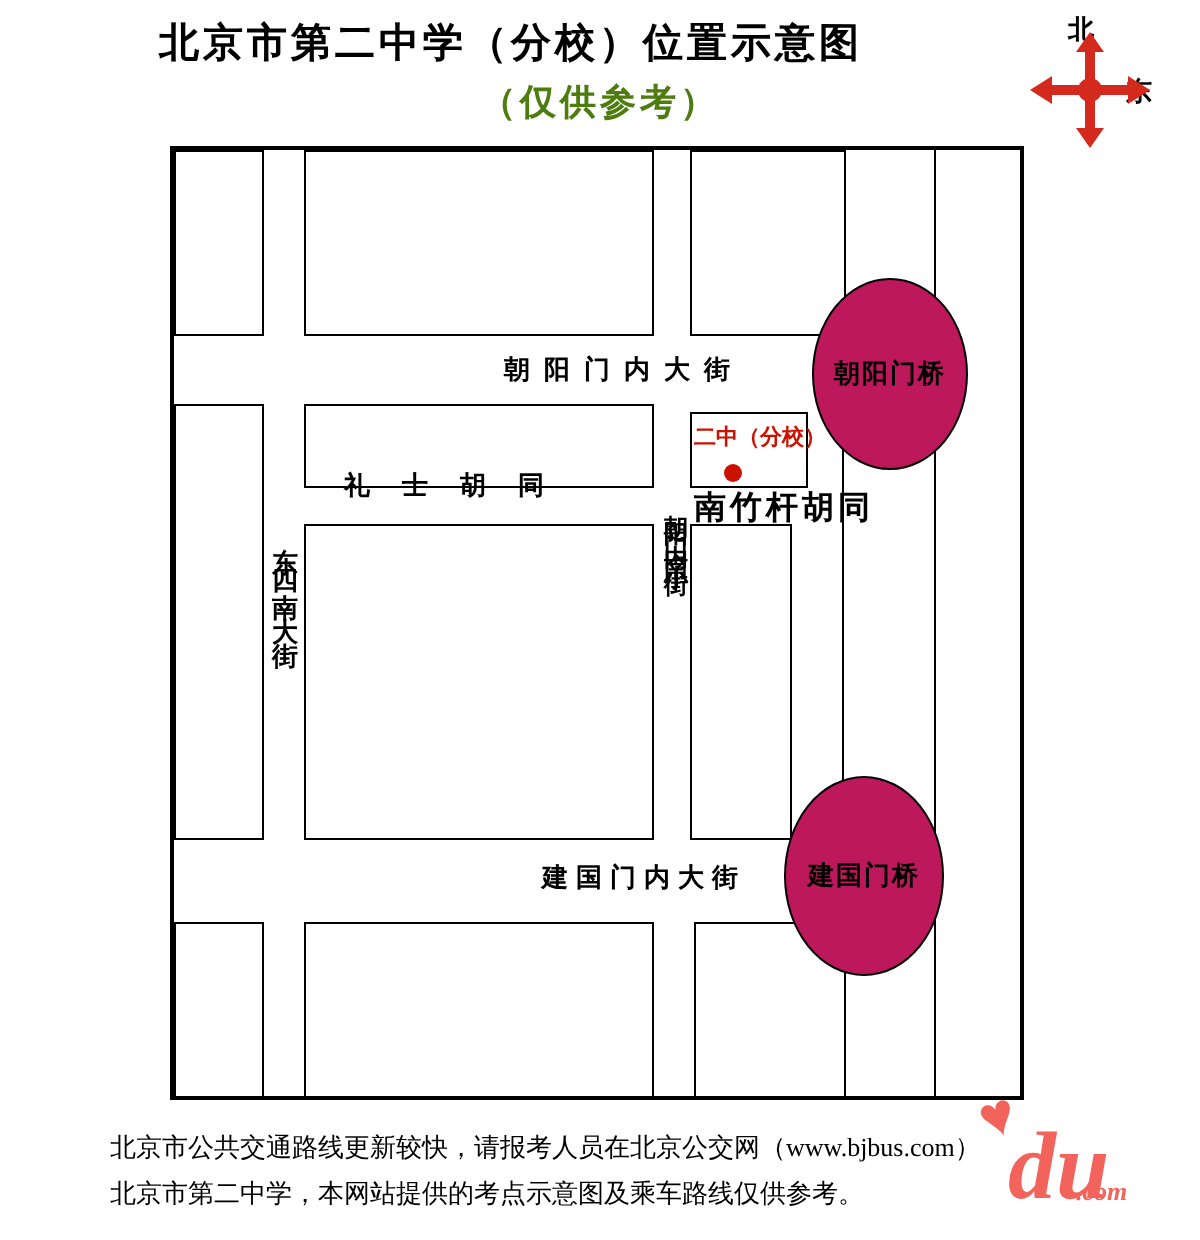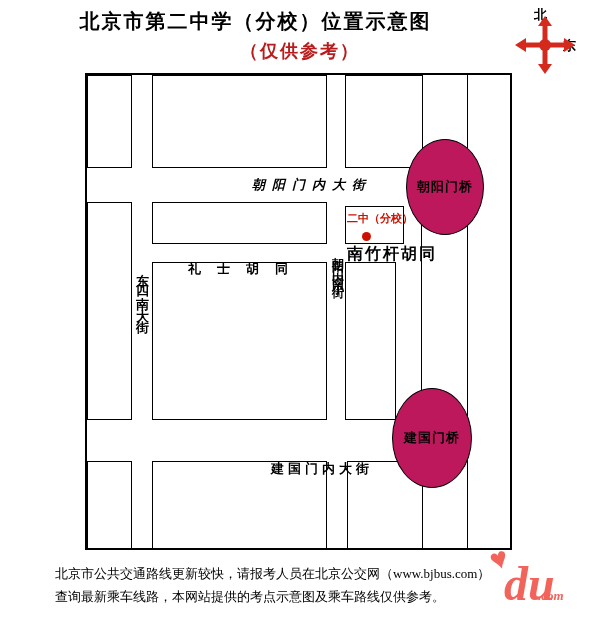--- a/index.html
+++ b/index.html
@@ -6,21 +6,21 @@
   body{
     width:600px;height:620px;position:relative;background:#ffffff;
     font-family:"Liberation Serif","DejaVu Serif",serif;
     overflow:hidden;
   }
   .abs{position:absolute;}
   
   #title-line1{left:0;top:8px;width:511px;text-align:center;
     font-size:20px;font-weight:bold;letter-spacing:2px;color:#000;}
   #title-line2{left:0;top:39px;width:600px;text-align:center;
-    font-size:18px;font-weight:bold;letter-spacing:2px;color:#b91c1c;}
+    font-size:18px;font-weight:bold;letter-spacing:2px;color:#4d7c0f;}
   
   #compass-north{left:534px;top:6px;font-size:13px;font-weight:bold;color:#000;}
   #compass-east{left:563px;top:37px;font-size:13px;font-weight:bold;color:#000;}
   #compass-svg{left:515px;top:16px;}
   
   #map-frame{left:85px;top:73px;width:423px;height:473px;border:2px solid #000;background:#fff;}
   .road-line{width:1px;background:#000;top:75px;height:473px;}
   #road-left-line{left:421px;}
   #road-right-line{left:467px;}
   .block{border:1px solid #000;background:#fff;}
@@ -33,24 +33,24 @@
   #blk-b2{left:152px;top:202px;width:173px;height:40px;}
   #blk-b3{left:152px;top:262px;width:173px;height:156px;}
   #blk-b4{left:152px;top:461px;width:173px;height:86px;}
   
   #blk-c1{left:345px;top:75px;width:76px;height:91px;}
   #blk-c2{left:345px;top:206px;width:57px;height:36px;}
   #blk-c3{left:345px;top:262px;width:49px;height:156px;}
   #blk-c4{left:347px;top:461px;width:74px;height:86px;}
   
   .street-label{font-weight:bold;color:#000;white-space:nowrap;}
-  #lbl-chaoyangmennei-dajie{left:252px;top:176px;font-size:13px;letter-spacing:7px;font-style:italic;}
-  #lbl-lishi-hutong{left:172px;top:260px;font-size:13px;letter-spacing:16px;margin-left:16px;}
+  #lbl-chaoyangmennei-dajie{left:252px;top:176px;font-size:13px;letter-spacing:7px;}
+  #lbl-lishi-hutong{left:172px;top:234px;font-size:13px;letter-spacing:16px;}
   #lbl-nanzhugan-hutong{left:347px;top:244px;font-size:16px;letter-spacing:2px;}
-  #lbl-jianguomennei-dajie{left:271px;top:430px;font-size:13px;letter-spacing:4px;margin-top:30px;}
+  #lbl-jianguomennei-dajie{left:271px;top:430px;font-size:13px;letter-spacing:4px;}
   #lbl-dongsi-nan-dajie{left:133px;top:263px;font-size:13px;letter-spacing:12px;
      writing-mode:vertical-rl;text-orientation:upright;}
   #lbl-nanxiaojie{left:329px;top:247px;font-size:12px;letter-spacing:5px;
      writing-mode:vertical-rl;text-orientation:upright;}
   
   .bridge{border:1px solid #000;border-radius:50%;background:#be185d;
      display:flex;align-items:center;justify-content:center;
      font-weight:bold;font-size:13px;color:#000;letter-spacing:1px;}
   #bridge-chaoyangmen{left:406px;top:139px;width:76px;height:94px;}
   #bridge-jianguomen{left:392px;top:388px;width:78px;height:98px;}
@@ -118,19 +118,19 @@
 <div class="abs street-label" id="lbl-lishi-hutong">礼士胡同</div>
 <div class="abs street-label" id="lbl-nanzhugan-hutong">南竹杆胡同</div>
 <div class="abs street-label" id="lbl-jianguomennei-dajie">建国门内大街</div>
 <div class="abs street-label" id="lbl-dongsi-nan-dajie">东四南大街</div>
 <div class="abs street-label" id="lbl-nanxiaojie">朝阳门内南小街</div>
 
 <div class="abs" id="marker-label" style="color:#cc1100;">二中（分校）</div>
 <div class="abs" id="marker-dot" style="background:#cc1100;"></div>
 
 <div class="abs footer-line" id="footer-line1">北京市公共交通路线更新较快，请报考人员在北京公交网（www.bjbus.com）</div>
-<div class="abs footer-line" id="footer-line2">查询最新乘车线路，本网站提供的考点示意图及乘车路线仅供参考。</div>
+<div class="abs footer-line" id="footer-line2">北京市第二中学，本网站提供的考点示意图及乘车路线仅供参考。</div>
 
 <div class="abs" id="watermark" style="color:#f04338;">
   <span id="wm-heart">♥</span>
   <span id="wm-part2">du</span>
   <span id="wm-part3">.com</span>
 </div>
 
 </body></html>

